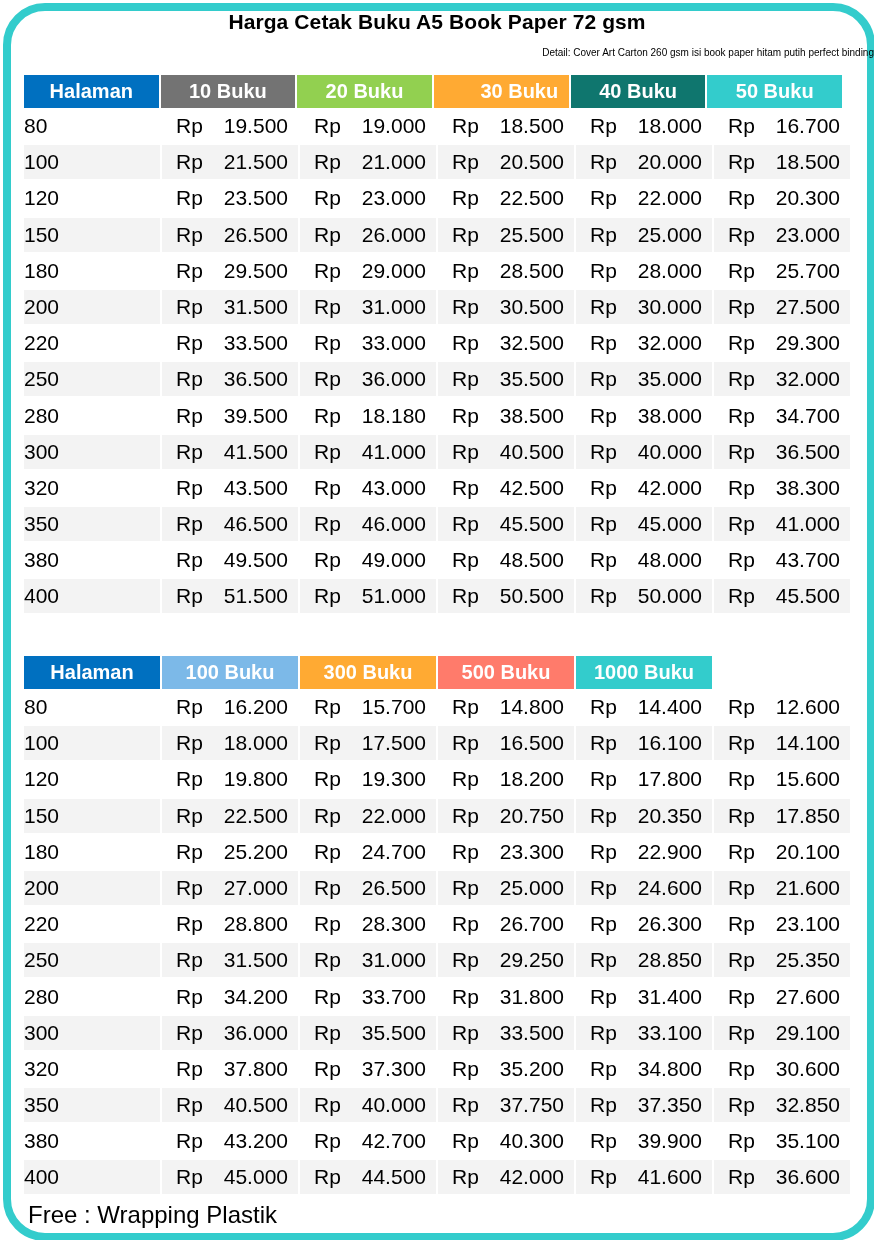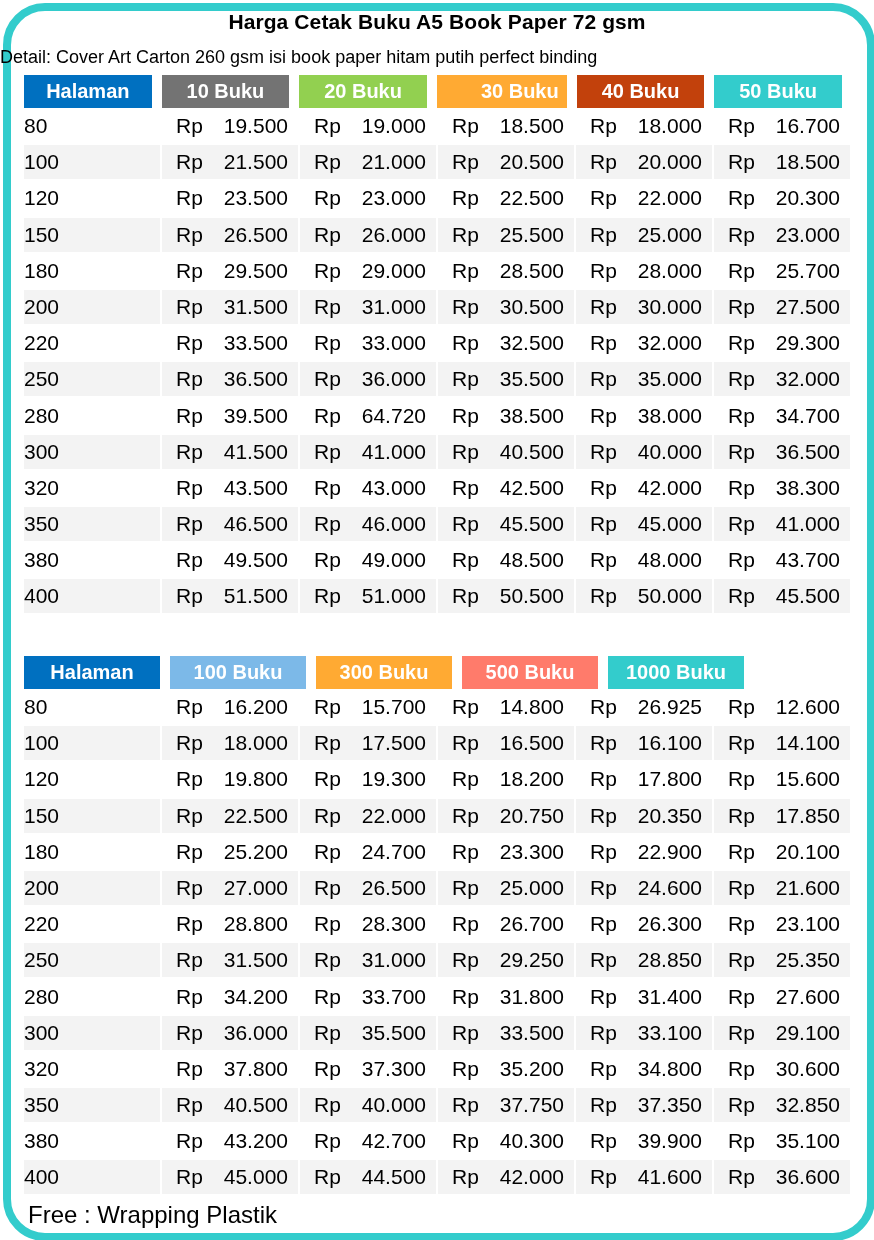--- a/index.html
+++ b/index.html
@@ -2,25 +2,25 @@
 <html><head>
   <meta charset="utf-8">
   <style>
     html, body { margin: 0; padding: 0; background: #ffffff; }
     body { width: 874px; height: 1240px; position: relative; overflow: hidden;
       font-family: "Liberation Sans", "DejaVu Sans", sans-serif; color: #000; }
     .frame { position: absolute; left: 3px; top: 3px; width: 856px; height: 1222px;
       border: 8px solid #33CCCC; border-radius: 42px; background: #fff; }
     .title { position: absolute; left: 0; right: 0; top: 10px; text-align: center;
       font-size: 21px; font-weight: bold; letter-spacing: 0.1px; }
-    .subtitle { position: absolute; left: 0; right: 0; top: 47px; text-align: left; font-size: 18px; }
+    .subtitle { position: absolute; left: 0; right: 0; top: 47px; text-align: right; font-size: 10px; }
     .tbl { position: absolute; left: 24px; width: 826px; }
     .hrow { display: flex; height: 33px; }
     .hcell { height: 33px; line-height: 33px; text-align: center; color: #fff; font-weight: bold;
-      font-size: 20px; margin-right: 10px; box-sizing: border-box; }
+      font-size: 20px; margin-right: 2px; box-sizing: border-box; }
     .hcell:last-child { margin-right: 8px; }
     .c0 { width: 136px; }
     .cn { width: 136px; }
     .row { display: flex; height: 36.2px; }
     .cell { height: 34px; margin: 1px 2px 1px 0; line-height: 34px; font-size: 21px; box-sizing: border-box; }
     .cell:last-child { margin-right: 0; }
     .row.alt .cell { background: #F3F3F3; }
     .pg { }
     .price { display: flex; justify-content: space-between; padding: 0 10px 0 14px; }
     .footer { position: absolute; left: 28px; top: 1201px; font-size: 24px; }
@@ -31,21 +31,21 @@
 <div class="frame"></div>
 <div class="title">Harga Cetak Buku A5 Book Paper 72 gsm</div>
 <div class="subtitle">Detail: Cover Art Carton 260 gsm isi book paper hitam putih perfect binding</div>
 
 <div class="tbl" id="tbl0" style="top:75px;">
     <div class="hrow">
       <div class="hcell c0" style="background: rgb(0, 112, 192);">Halaman</div>
       <div class="hcell cn" style="background: #737373;">10 Buku</div>
       <div class="hcell cn" style="background: rgb(146, 208, 80);">20 Buku</div>
       <div class="hcell cn" style="background: rgb(255, 170, 51); padding-left: 36px;">30 Buku</div>
-      <div class="hcell cn" style="background: #c2410c;">40 Buku</div>
+      <div class="hcell cn" style="background: #0f766e;">40 Buku</div>
       <div class="hcell cn" style="background: rgb(51, 204, 204);">50 Buku</div>
     </div>
     <div class="row">
       <div class="cell c0 pg">80</div>
       <div class="cell cn price">
         <span>Rp</span>
         <span>19.500</span>
       </div>
       <div class="cell cn price">
         <span>Rp</span>
@@ -226,21 +226,21 @@
       </div>
     </div>
     <div class="row">
       <div class="cell c0 pg">280</div>
       <div class="cell cn price">
         <span>Rp</span>
         <span>39.500</span>
       </div>
       <div class="cell cn price">
         <span>Rp</span>
-        <span>64.720</span>
+        <span>18.180</span>
       </div>
       <div class="cell cn price">
         <span>Rp</span>
         <span>38.500</span>
       </div>
       <div class="cell cn price">
         <span>Rp</span>
         <span>38.000</span>
       </div>
       <div class="cell cn price">
@@ -381,21 +381,21 @@
       <div class="cell cn price">
         <span>Rp</span>
         <span>15.700</span>
       </div>
       <div class="cell cn price">
         <span>Rp</span>
         <span>14.800</span>
       </div>
       <div class="cell cn price">
         <span>Rp</span>
-        <span>26.925</span>
+        <span>14.400</span>
       </div>
       <div class="cell cn price">
         <span>Rp</span>
         <span>12.600</span>
       </div>
     </div>
     <div class="row alt">
       <div class="cell c0 pg">100</div>
       <div class="cell cn price">
         <span>Rp</span>

